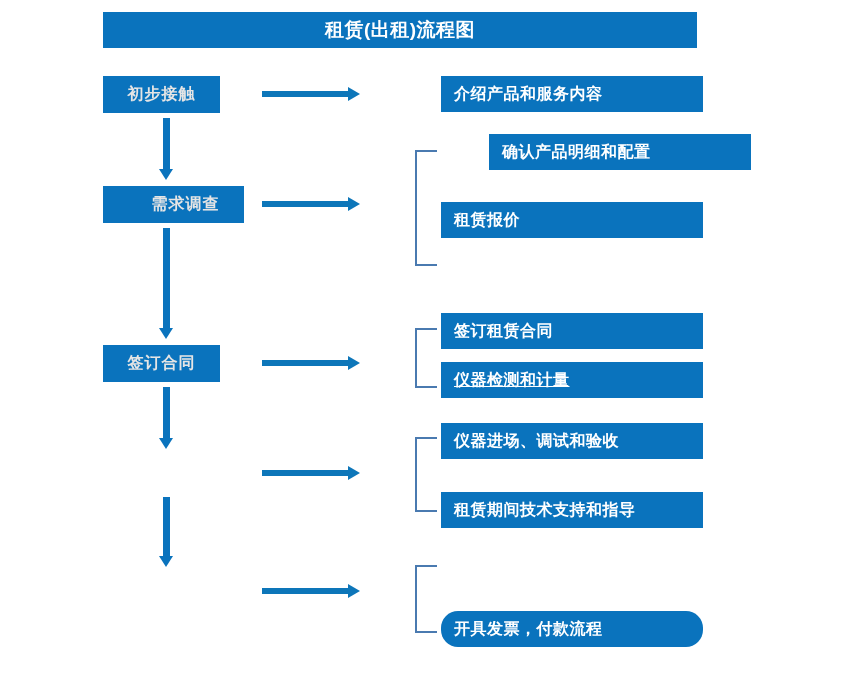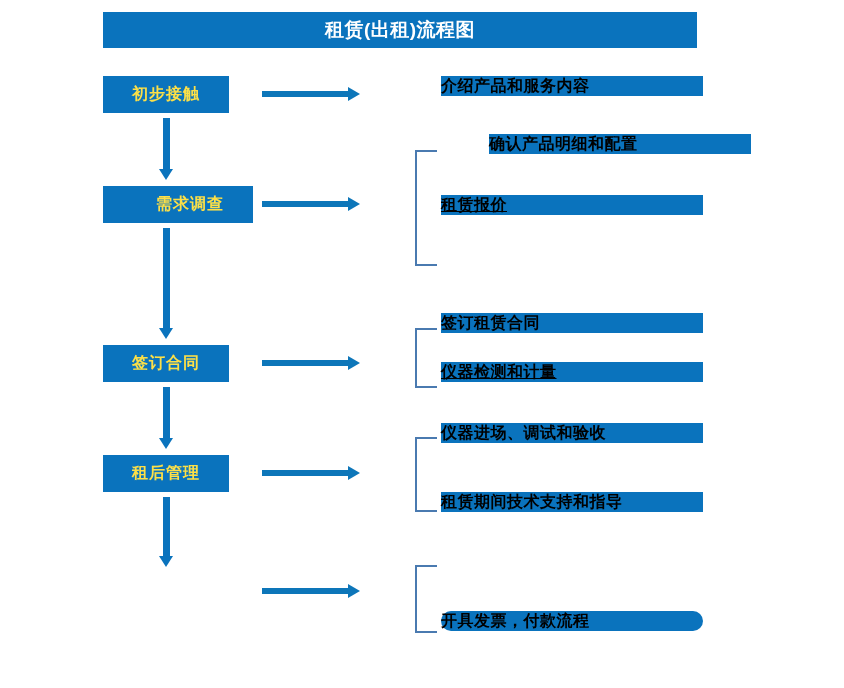--- a/index.html
+++ b/index.html
@@ -33,45 +33,45 @@
     font-weight: bold;
     display: flex;
     align-items: center;
     justify-content: center;
     letter-spacing: 0.5px;
   }
 
   
   .stage-box {
     position: absolute;
-    width: 126px;
+    width: 117px;
     height: 37px;
     background: #0a73bd;
-    color: #fde047;
+    color: #e5e5e5;
     font-size: 16px;
     font-weight: bold;
     display: flex;
     align-items: center;
     justify-content: center;
     letter-spacing: 1px;
   }
 
   
   .detail-box {
     position: absolute;
     left: 441px;
     width: 262px;
-    height: 20px;
-    background: #0a73bd;
-    color: #000000;
+    height: 36px;
+    background: #0a73bd;
+    color: #ffffff;
     font-size: 16px;
     font-weight: bold;
     display: flex;
     align-items: center;
-    padding-left: 0;
+    padding-left: 13px;
     box-sizing: border-box;
     letter-spacing: 0.5px;
   }
 
   
   .down-arrow {
     position: absolute;
     left: 159px;
     width: 14px;
   }
@@ -132,21 +132,20 @@
 </head>
 <body>
 
 <div id="canvas">
 
   <div class="title-bar">租赁(出租)流程图</div>
 
   <div class="stage-box" style="left:103px; top:76px;">初步接触</div>
   <div class="stage-box" style="left:103px; top:186px;padding-left:24px;">需求调查</div>
   <div class="stage-box" style="left:103px; top:345px;">签订合同</div>
-  <div class="stage-box" style="left:103px; top:455px;">租后管理</div>
 
   <div class="down-arrow" style="top:118px; height:62px;">
     <div class="shaft" style="height:51px;"></div>
     <div class="head" style="top:51px;"></div>
   </div>
   <div class="down-arrow" style="top:228px; height:111px;">
     <div class="shaft" style="height:100px;"></div>
     <div class="head" style="top:100px;"></div>
   </div>
   <div class="down-arrow" style="top:387px; height:62px;">
@@ -180,21 +179,21 @@
   </div>
 
   <div class="bracket" style="top:150px; height:116px;"></div>
   <div class="bracket" style="top:328px; height:60px;"></div>
   <div class="bracket" style="top:437px; height:75px;"></div>
   <div class="bracket" style="top:565px; height:68px;"></div>
 
   <div class="detail-box" style="top:76px;">介绍产品和服务内容</div>
 
   <div class="detail-box" style="top:134px;margin-left:48px;">确认产品明细和配置</div>
-  <div class="detail-box" style="top:195px;text-decoration:underline;">租赁报价</div>
+  <div class="detail-box" style="top:202px;">租赁报价</div>
 
   <div class="detail-box" style="top:313px;">签订租赁合同</div>
   <div class="detail-box" style="top:362px;text-decoration:underline;">仪器检测和计量</div>
 
   <div class="detail-box" style="top:423px;">仪器进场、调试和验收</div>
   <div class="detail-box" style="top:492px;">租赁期间技术支持和指导</div>
 
   <div class="detail-box" style="top:611px;border-radius:17px;">开具发票，付款流程</div>
 
 </div>

